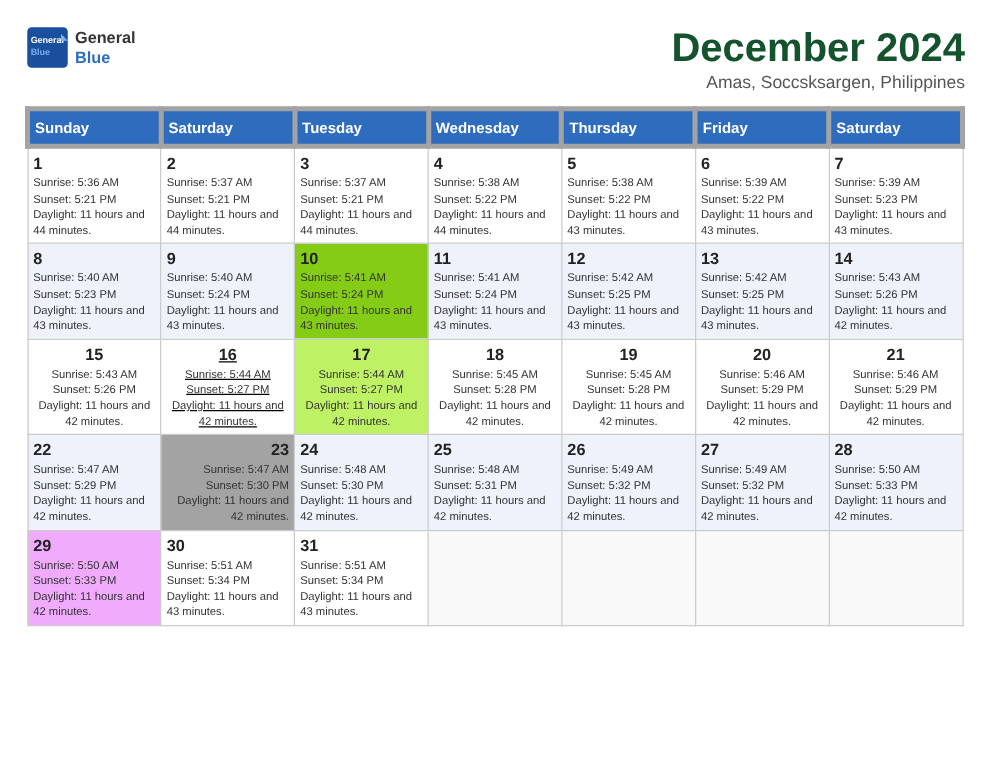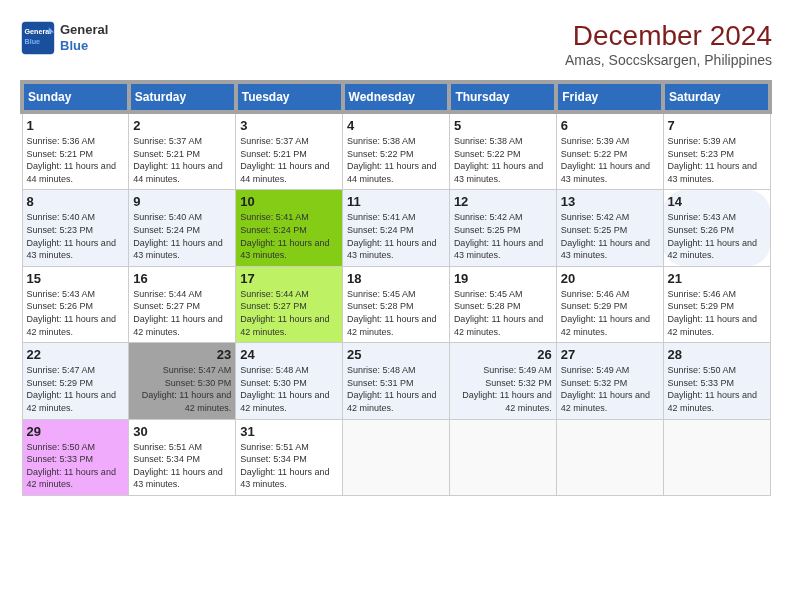--- a/index.html
+++ b/index.html
@@ -28,23 +28,23 @@
       line-height: 1.2;
     }
     .logo-icon {
       width: 36px;
       height: 36px;
     }
     .title-block {
       text-align: right;
     }
     .main-title {
-      font-size: 28px;
-      font-weight: normal;
-      color: #7f1d1d;
+      font-size: 32px;
+      font-weight: bold;
+      color: #14532d;
     }
     .subtitle {
       font-size: 14px;
       color: #555;
     }
     .calendar {
       width: 100%;
       border-collapse: collapse;
       font-size: 10px;
     }
@@ -222,39 +222,39 @@
         </div>
       </td>
         <td style="background: rgb(238, 242, 250);">
         <span class="day-number">13</span>
         <div class="day-info">
           Sunrise: 5:42 AM<br>
           Sunset: 5:25 PM<br>
           Daylight: 11 hours and 43 minutes.
         </div>
       </td>
-        <td style="background: rgb(238, 242, 250); border-radius: 22px;">
+        <td style="background: rgb(238, 242, 250);">
         <span class="day-number">14</span>
         <div class="day-info">
           Sunrise: 5:43 AM<br>
           Sunset: 5:26 PM<br>
           Daylight: 11 hours and 42 minutes.
         </div>
       </td>
       </tr>
-      <tr style="background: rgb(255, 255, 255);">
+      <tr style="background: rgb(255, 255, 255); text-align: center;">
         <td style="background: rgb(255, 255, 255);">
         <span class="day-number">15</span>
         <div class="day-info">
           Sunrise: 5:43 AM<br>
           Sunset: 5:26 PM<br>
           Daylight: 11 hours and 42 minutes.
         </div>
       </td>
-        <td style="background: rgb(255, 255, 255);">
+        <td style="background: rgb(255, 255, 255); text-decoration: underline;">
         <span class="day-number">16</span>
         <div class="day-info">
           Sunrise: 5:44 AM<br>
           Sunset: 5:27 PM<br>
           Daylight: 11 hours and 42 minutes.
         </div>
       </td>
         <td style="background: #bef264;">
         <span class="day-number">17</span>
         <div class="day-info">
@@ -322,21 +322,21 @@
         </div>
       </td>
         <td style="background: rgb(238, 242, 250);">
         <span class="day-number">25</span>
         <div class="day-info">
           Sunrise: 5:48 AM<br>
           Sunset: 5:31 PM<br>
           Daylight: 11 hours and 42 minutes.
         </div>
       </td>
-        <td style="background: rgb(238, 242, 250); text-align: right;">
+        <td style="background: rgb(238, 242, 250);">
         <span class="day-number">26</span>
         <div class="day-info">
           Sunrise: 5:49 AM<br>
           Sunset: 5:32 PM<br>
           Daylight: 11 hours and 42 minutes.
         </div>
       </td>
         <td style="background: rgb(238, 242, 250);">
         <span class="day-number">27</span>
         <div class="day-info">

